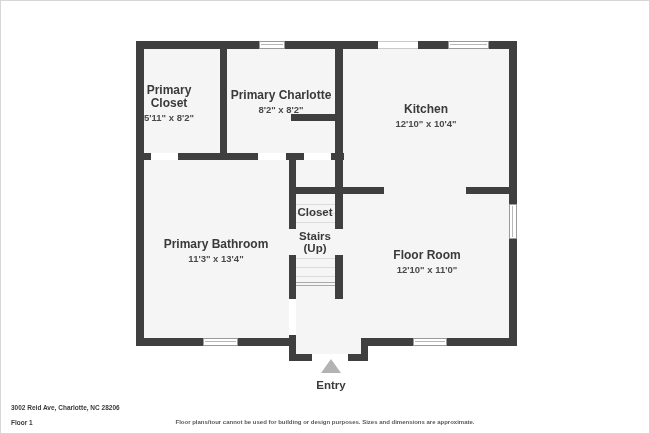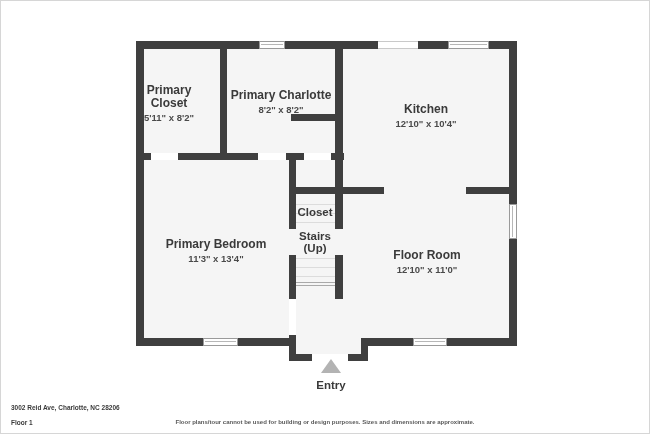--- a/index.html
+++ b/index.html
@@ -95,21 +95,21 @@
   </div>
   <div class="room-label" style="left:280px; top:101px;">
     <div class="room-name">Primary Charlotte</div>
     <div class="room-dims">8'2" x 8'2"</div>
   </div>
   <div class="room-label" style="left:425px; top:115px;">
     <div class="room-name">Kitchen</div>
     <div class="room-dims">12'10" x 10'4"</div>
   </div>
   <div class="room-label" style="left:215px; top:250px;">
-    <div class="room-name">Primary Bedroom</div>
+    <div class="room-name">Primary Bathroom</div>
     <div class="room-dims">11'3" x 13'4"</div>
   </div>
   <div class="room-label" style="left:426px; top:261px;">
     <div class="room-name">Floor Room</div>
     <div class="room-dims">12'10" x 11'0"</div>
   </div>
   <div class="room-label" style="left:314px; top:173px;margin-top:38px;">
     <div class="small-label">Closet</div>
   </div>
   <div class="room-label stairs-label" style="left:314px; top:241px;">

